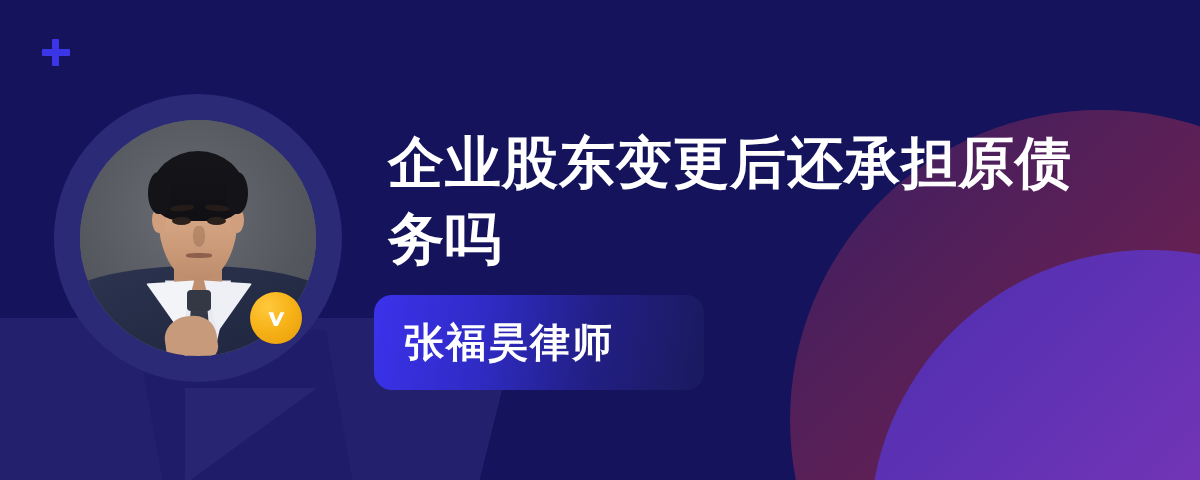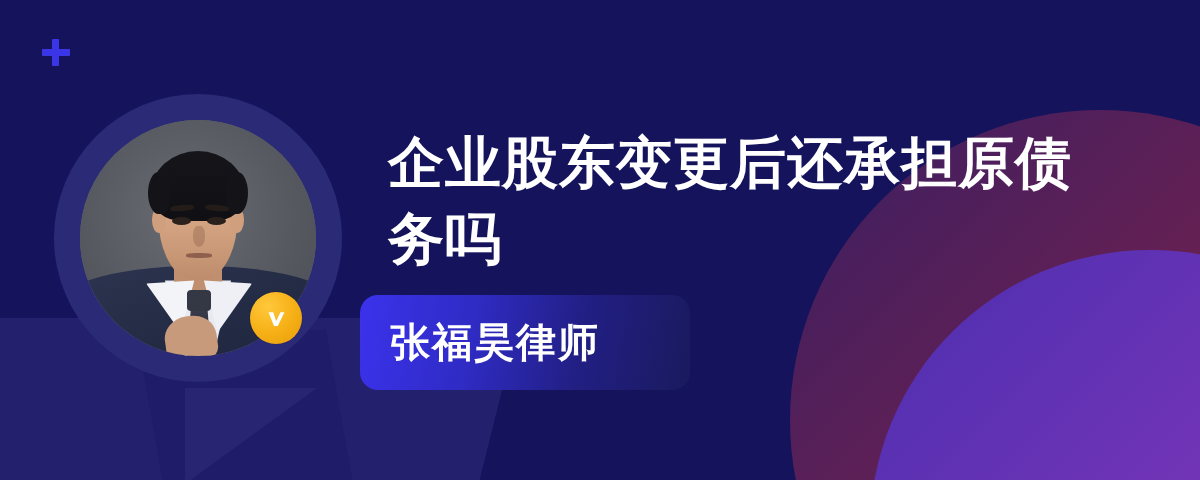--- a/index.html
+++ b/index.html
@@ -160,21 +160,21 @@
     color:#ffffff;
     font-size:56px;
     font-weight:700;
     line-height:76px;
     letter-spacing:1px;
     white-space:normal;
   }
 
   #name-badge {
     position:absolute;
-    left:360px; top:295px;
+    left:374px; top:295px;
     width:330px; height:95px;
     border-radius:18px;
     background: linear-gradient(100deg,#3b32ec 0%,#2f2bc4 34%,#221f84 66%,#191a5e 100%);
     display:flex; align-items:center;
   }
   #name-badge .label {
     color:#ffffff;
     font-size:40px;
     font-weight:700;
     letter-spacing:2px;

